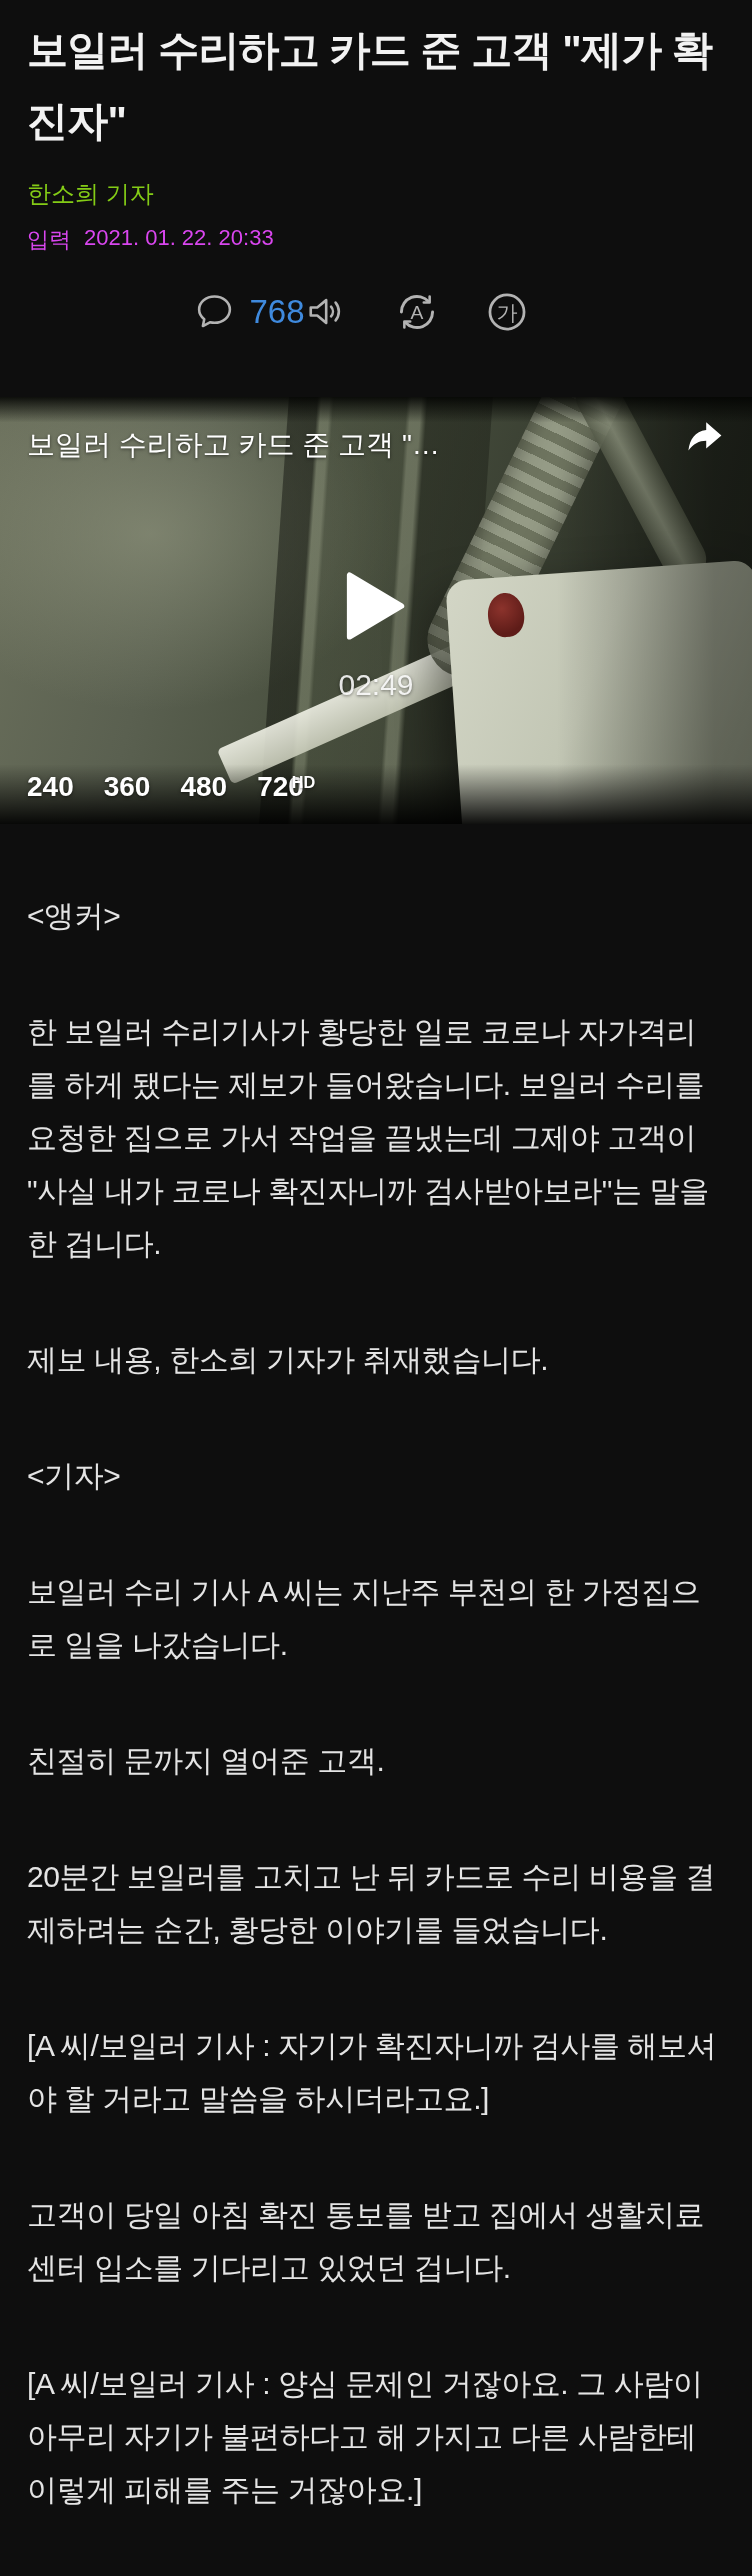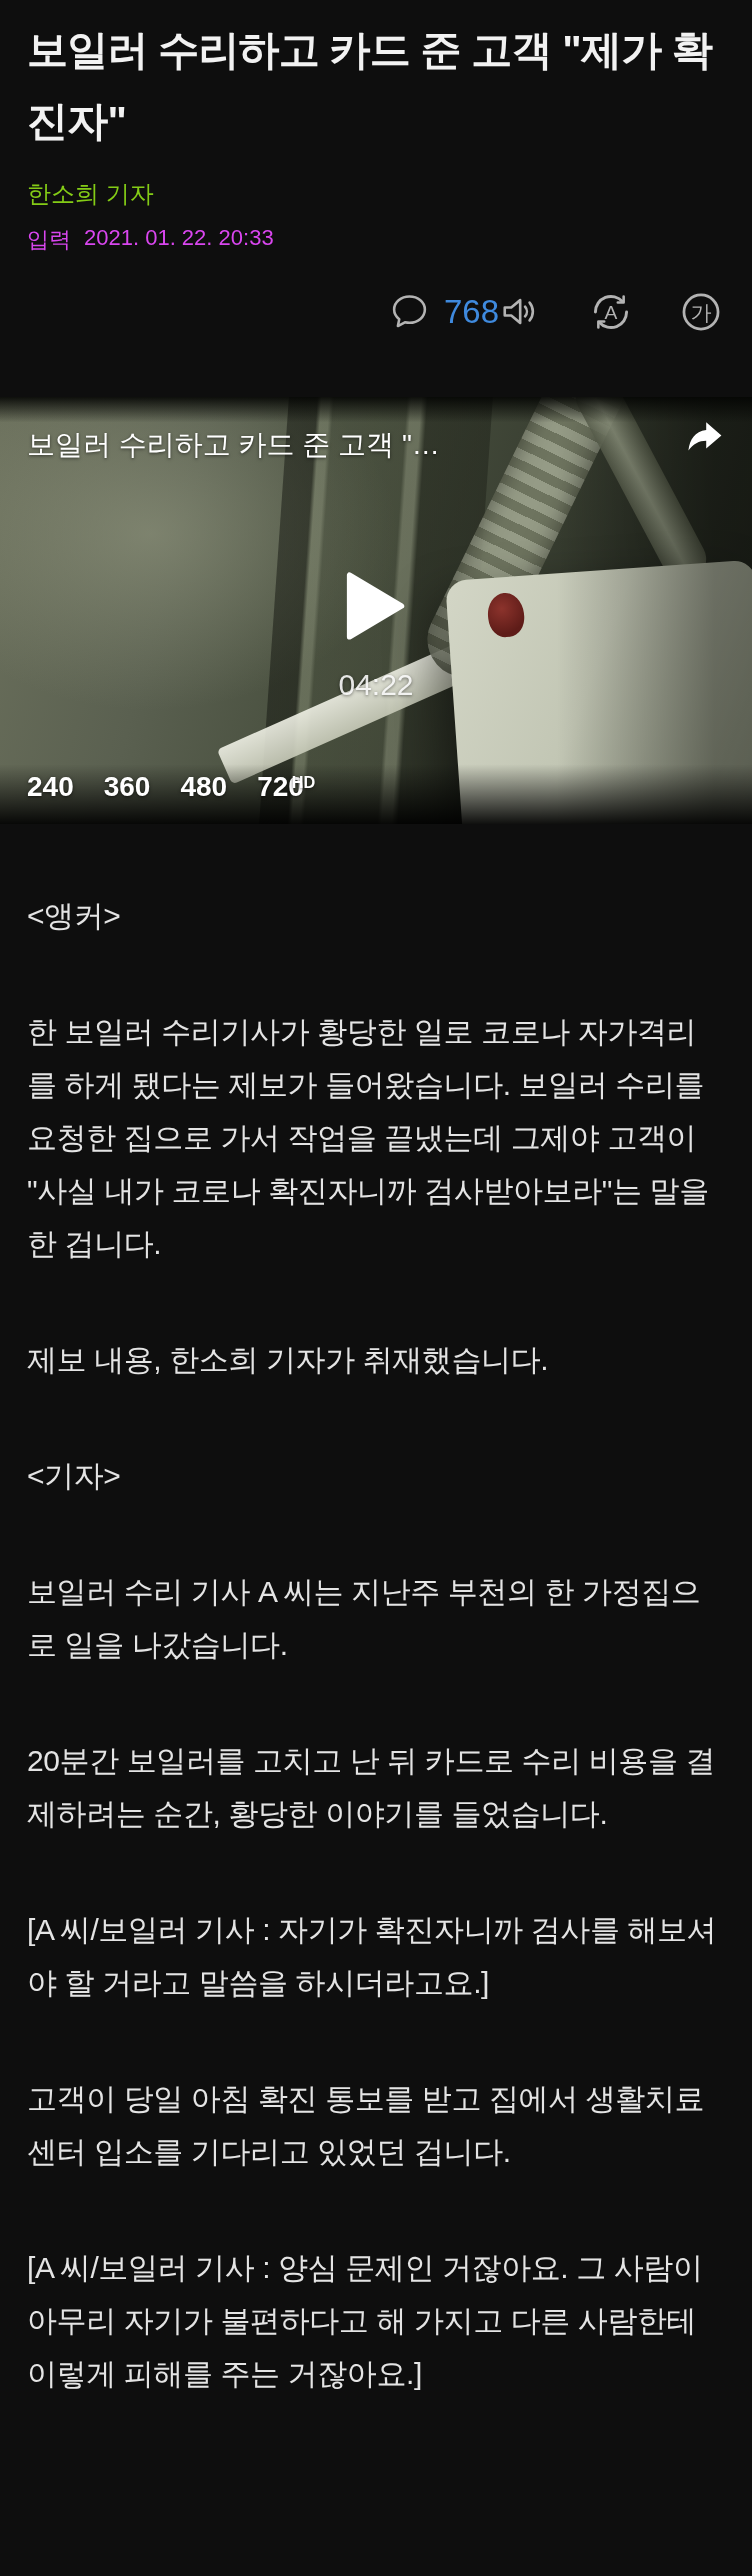--- a/index.html
+++ b/index.html
@@ -11,22 +11,22 @@
   
   .hdr{position:absolute;left:27px;top:0;width:698px;}
   .title{
     margin:0;padding-top:14.7px;
     font-size:41px;line-height:71px;font-weight:700;
     color:#f2f2f2;letter-spacing:-0.8px;word-break:break-all;
   }
   .reporter{margin-top:21px;font-size:24px;color:#84cc16;}
   .dateline{margin-top:15.5px;font-size:22px;color:#d946ef;display:flex;gap:13px;}
   .toolbar{
-    position:absolute;left:16px;top:287px;width:707px;height:49px;
-    display:flex;justify-content:flex-end;align-items:center;
+    position:absolute;left:8px;top:287px;width:707px;height:49px;
+    display:flex;justify-content:center;align-items:center;
   }
   .toolbar button{background:none;border:none;padding:0;margin:0;cursor:pointer;}
   .comments{display:flex;align-items:center;gap:14px;}
   .comments .count{font-size:33px;font-weight:500;color:#3f8ade;}
   .tools{display:flex;align-items:center;gap:46px;}
   .icn{display:block;}
   
   .video{
     position:absolute;left:0;top:397px;width:752px;height:427px;overflow:hidden;
     background-image:
@@ -130,36 +130,37 @@
   <button class="v-share">
     <svg width="44" height="41" viewBox="0 0 24 22" style="position:static" fill="#fff">
       <path d="M13.2 2.2v4.2C7 7.2 4.2 11.6 3.5 17.5c2.6-3.6 5.8-5.3 9.7-5.3v4.3l8.3-7.2-8.3-7.1z"></path>
     </svg>
   </button>
   <button class="v-play">
     <svg width="60" height="72" viewBox="0 0 34 40" style="position:static" fill="#fff">
       <path d="M2 2.5v35L31.5 20 2 2.5z" stroke="#fff" stroke-width="3" stroke-linejoin="round"></path>
     </svg>
   </button>
-  <div class="v-time">04:22</div>
+  <div class="v-time">02:49</div>
   <div class="v-qual">
     <button>240</button>
     <button>360</button>
     <button>480</button>
     <button>
       <span>720</span>
       <span class="hd">HD</span>
     </button>
   </div>
 </section>
 
 <article class="article">
   <p>&lt;앵커&gt;</p>
   <p>한 보일러 수리기사가 황당한 일로 코로나 자가격리를 하게 됐다는 제보가 들어왔습니다. 보일러 수리를 요청한 집으로 가서 작업을 끝냈는데 그제야 고객이 "사실 내가 코로나 확진자니까 검사받아보라"는 말을 한 겁니다.</p>
   <p>제보 내용, 한소희 기자가 취재했습니다.</p>
   <p>&lt;기자&gt;</p>
   <p>보일러 수리 기사 A 씨는 지난주 부천의 한 가정집으로 일을 나갔습니다.</p>
+  <p>친절히 문까지 열어준 고객.</p>
   <p>20분간 보일러를 고치고 난 뒤 카드로 수리 비용을 결제하려는 순간, 황당한 이야기를 들었습니다.</p>
   <p>[A 씨/보일러 기사 : 자기가 확진자니까 검사를 해보셔야 할 거라고 말씀을 하시더라고요.]</p>
   <p>고객이 당일 아침 확진 통보를 받고 집에서 생활치료센터 입소를 기다리고 있었던 겁니다.</p>
   <p>[A 씨/보일러 기사 : 양심 문제인 거잖아요. 그 사람이 아무리 자기가 불편하다고 해 가지고 다른 사람한테 이렇게 피해를 주는 거잖아요.]</p>
 </article>
 
 
 </body></html>

